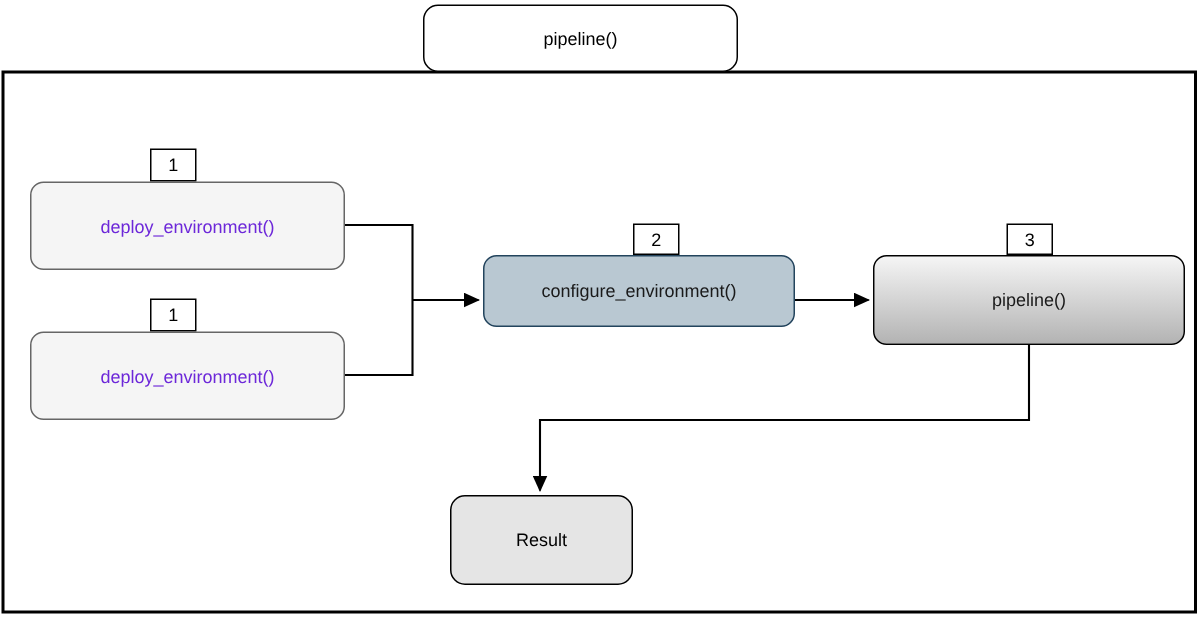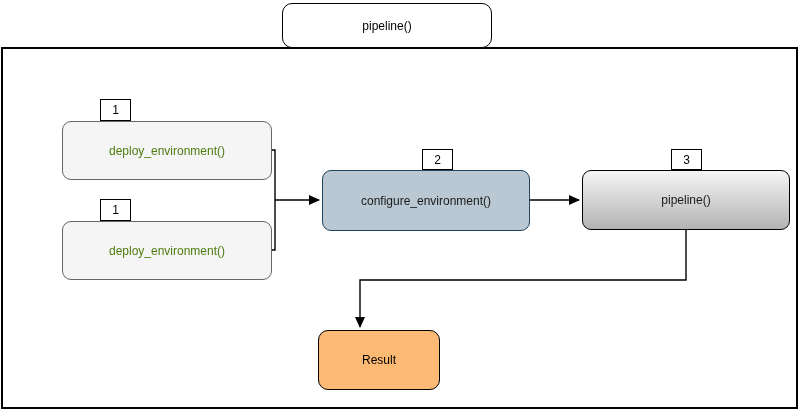--- a/index.html
+++ b/index.html
@@ -45,48 +45,46 @@
     border: 1.5px solid #000000;
     border-radius: 10px;
     z-index: 4;
     margin-left: 12px;
   }
   .deploy-node {
     width: 210px; height: 59px;
     background: #f5f5f5;
     border: 1px solid #666666;
     border-radius: 9px;
-    color: #4d7c0f;
-    margin-left: 42px;
+    color: #6d28d9;
   }
   .deploy-1 { left: 20px; top: 121px; }
   .deploy-2 { left: 20px; top: 221px; }
   .configure-node {
     left: 322px; top: 170px;
-    width: 208px; height: 61px;
+    width: 208px; height: 48px;
     background: #b9c8d2;
     border: 1.5px solid #23445d;
     border-radius: 9px;
     color: #1a1a1a;
   }
   .compute-node {
     left: 582px; top: 170px;
     width: 208px; height: 60px;
     background: linear-gradient(180deg, #f5f5f5 0%, #b3b3b3 100%);
     border: 1.5px solid #000000;
     border-radius: 9px;
     color: #1a1a1a;
   }
   .result-node {
     left: 300px; top: 330px;
     width: 122px; height: 60px;
-    background: #fdba74;
+    background: #e5e5e5;
     border: 1.5px solid #000000;
     border-radius: 10px;
-    margin-left: 18px;
   }
   .badge {
     position: absolute;
     width: 31px; height: 22px;
     background: #ffffff;
     border: 1.2px solid #000000;
     display: flex;
     align-items: center;
     justify-content: center;
     font-size: 12px;

